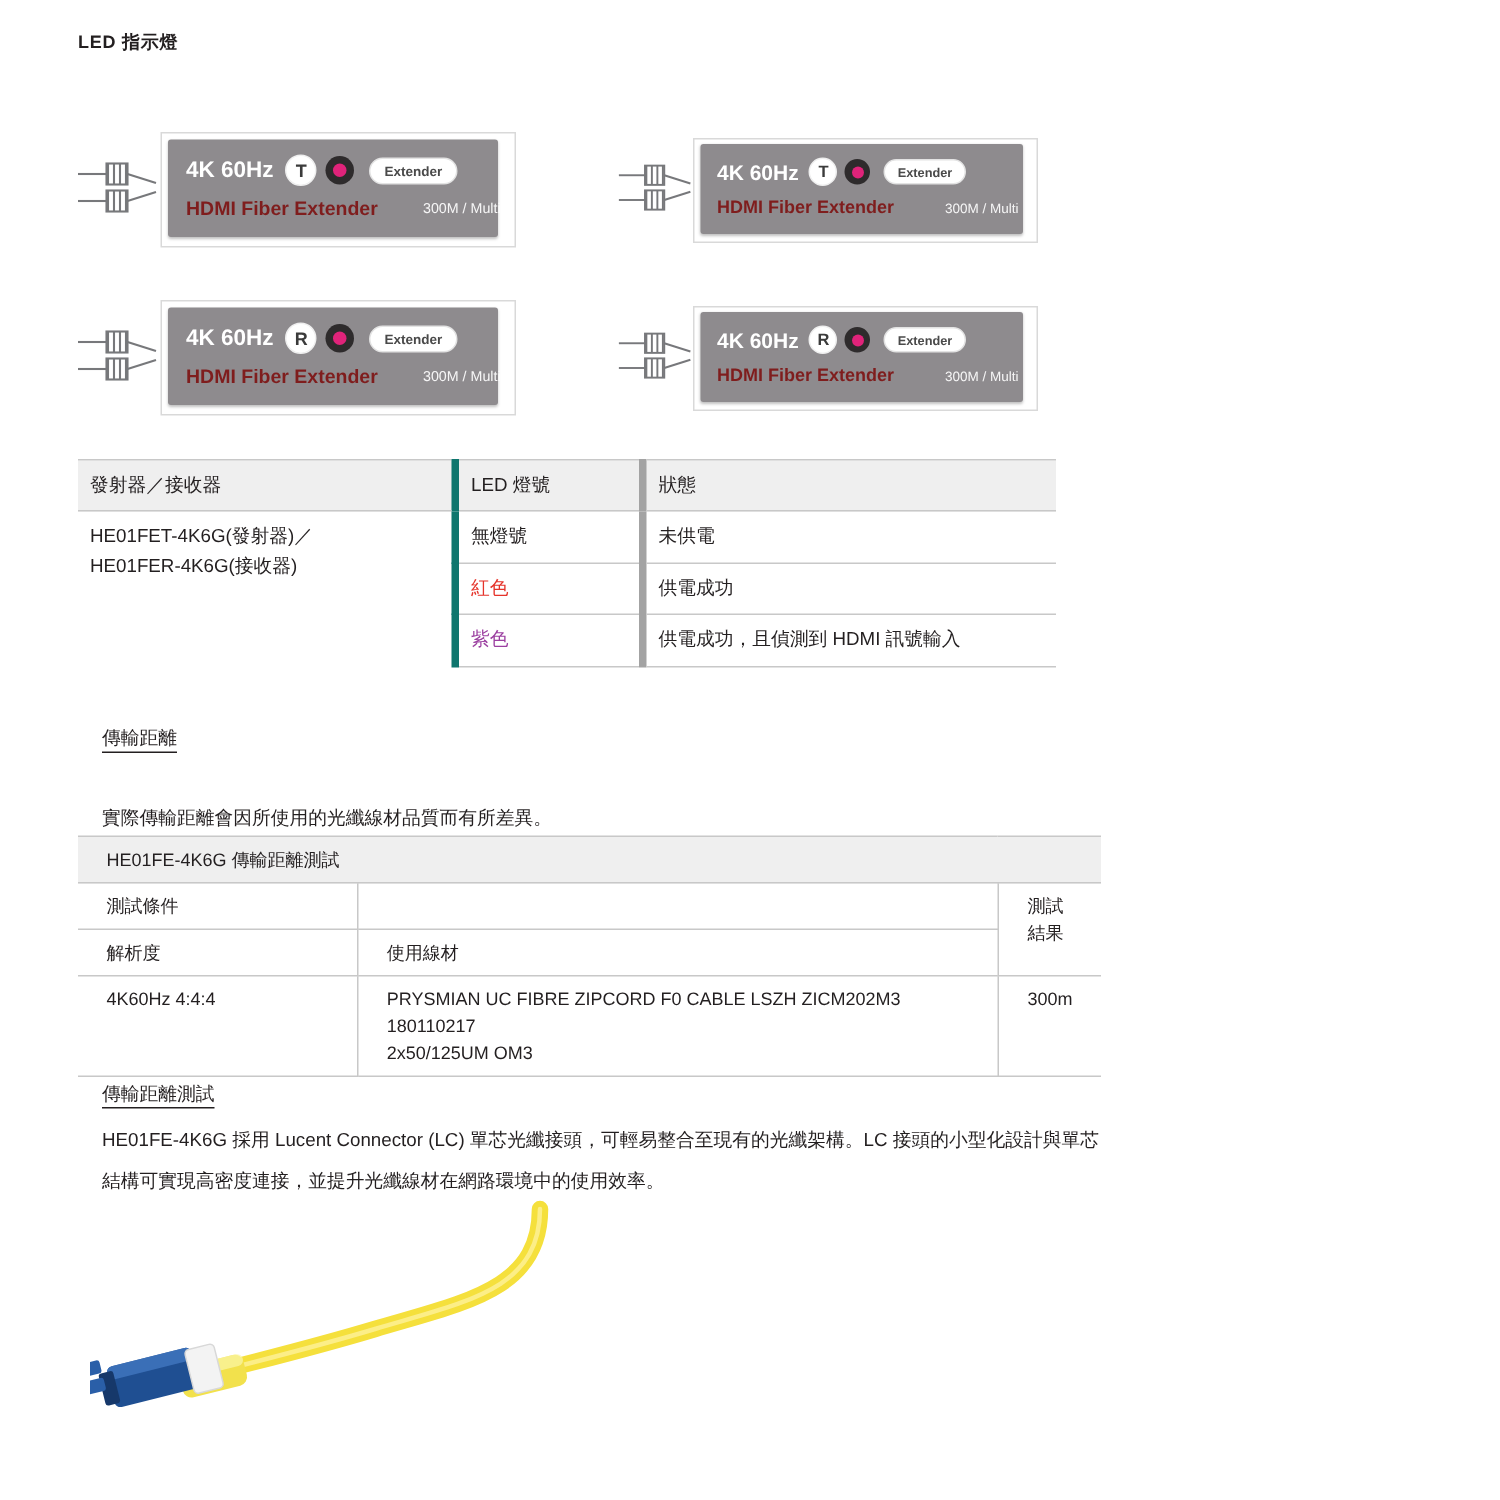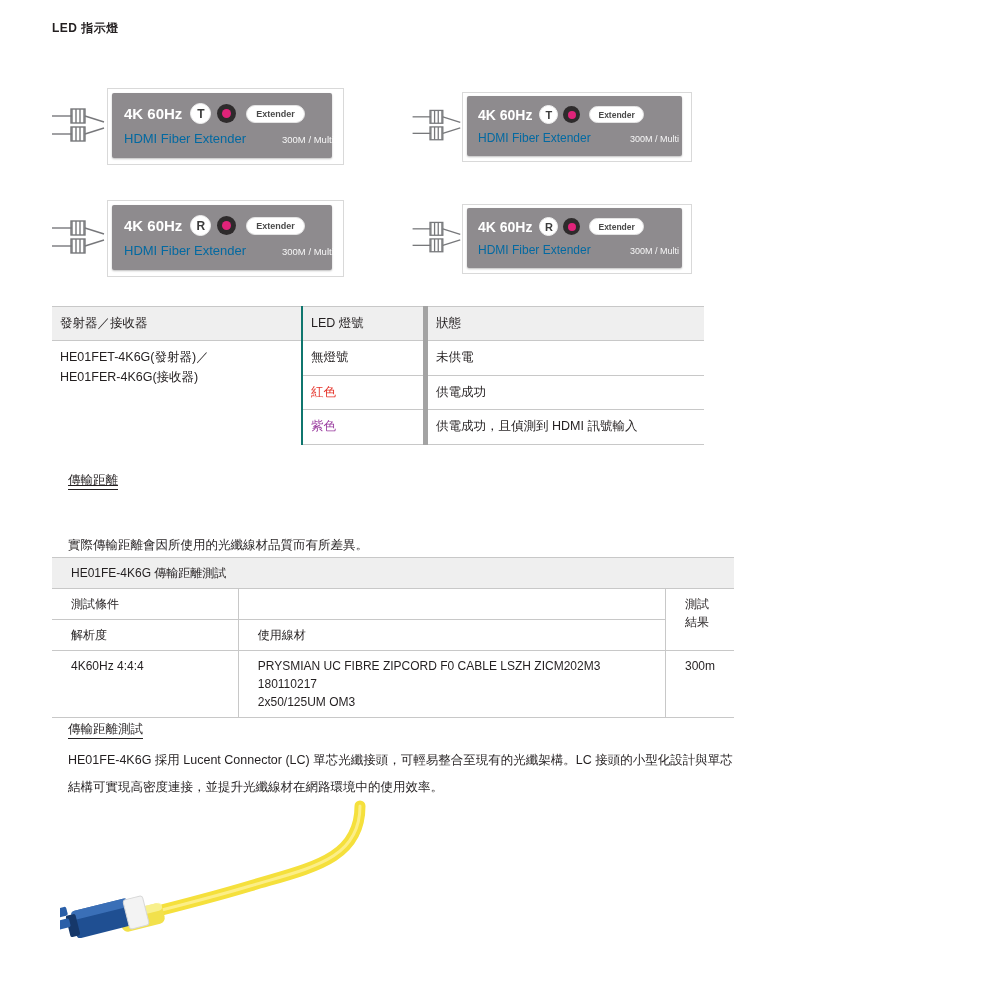--- a/index.html
+++ b/index.html
@@ -50,22 +50,22 @@
   .dev-line1 {
     position: absolute;
     color: #ffffff;
     font-weight: 700;
     display: flex;
     align-items: center;
     white-space: nowrap;
   }
   .dev-line2 {
     position: absolute;
-    color: #0369a1;
-    font-weight: 400;
+    color: #7f1d1d;
+    font-weight: 700;
     white-space: nowrap;
   }
   .circ {
     display: inline-flex;
     align-items: center;
     justify-content: center;
     border-radius: 50%;
     background: #fff;
     color: #3b3b3b;
     font-weight: 700;
@@ -118,21 +118,21 @@
     padding: 7px 8px;
     text-align: left;
     font-weight: normal;
     vertical-align: top;
     line-height: 1.55;
   }
   .led-table thead th {
     background: #efefef;
     font-weight: normal;
   }
-  .led-table .c1 { width: 233px; border-right: 2px solid #0f766e; }
+  .led-table .c1 { width: 233px; border-right: 5px solid #0f766e; }
   .led-table .c2 { width: 104px; border-right: 5px solid #a3a3a3; }
   .led-table .c3 { width: auto; }
   .led-table .nb-bottom { border-bottom: none; }
   .red-txt { color: #e5332a; }
   .purple-txt { color: #9b3fa0; }
 
   
   .sub-head {
     position: absolute;
     font-size: 12.5px;
@@ -312,21 +312,21 @@
         <td class="c2 red-txt">紅色</td>
         <td class="c3">供電成功</td>
       </tr>
       <tr>
         <td class="c2 purple-txt">紫色</td>
         <td class="c3">供電成功，且偵測到 HDMI 訊號輸入</td>
       </tr>
     </tbody>
   </table>
 
-  <div class="sub-head" style="left:68px; top:472px;text-decoration:underline;">傳輸距離</div>
+  <div class="sub-head" style="left:68px; top:484px;">傳輸距離</div>
   <div class="para" style="left:68px; top:534px;">實際傳輸距離會因所使用的光纖線材品質而有所差異。</div>
 
   <table class="dist-table">
     <tbody>
       <tr>
         <td class="hdr" colspan="3">HE01FE-4K6G 傳輸距離測試</td>
       </tr>
       <tr>
         <td class="nol w-res">測試條件</td>
         <td class="w-cab">&nbsp;</td>

